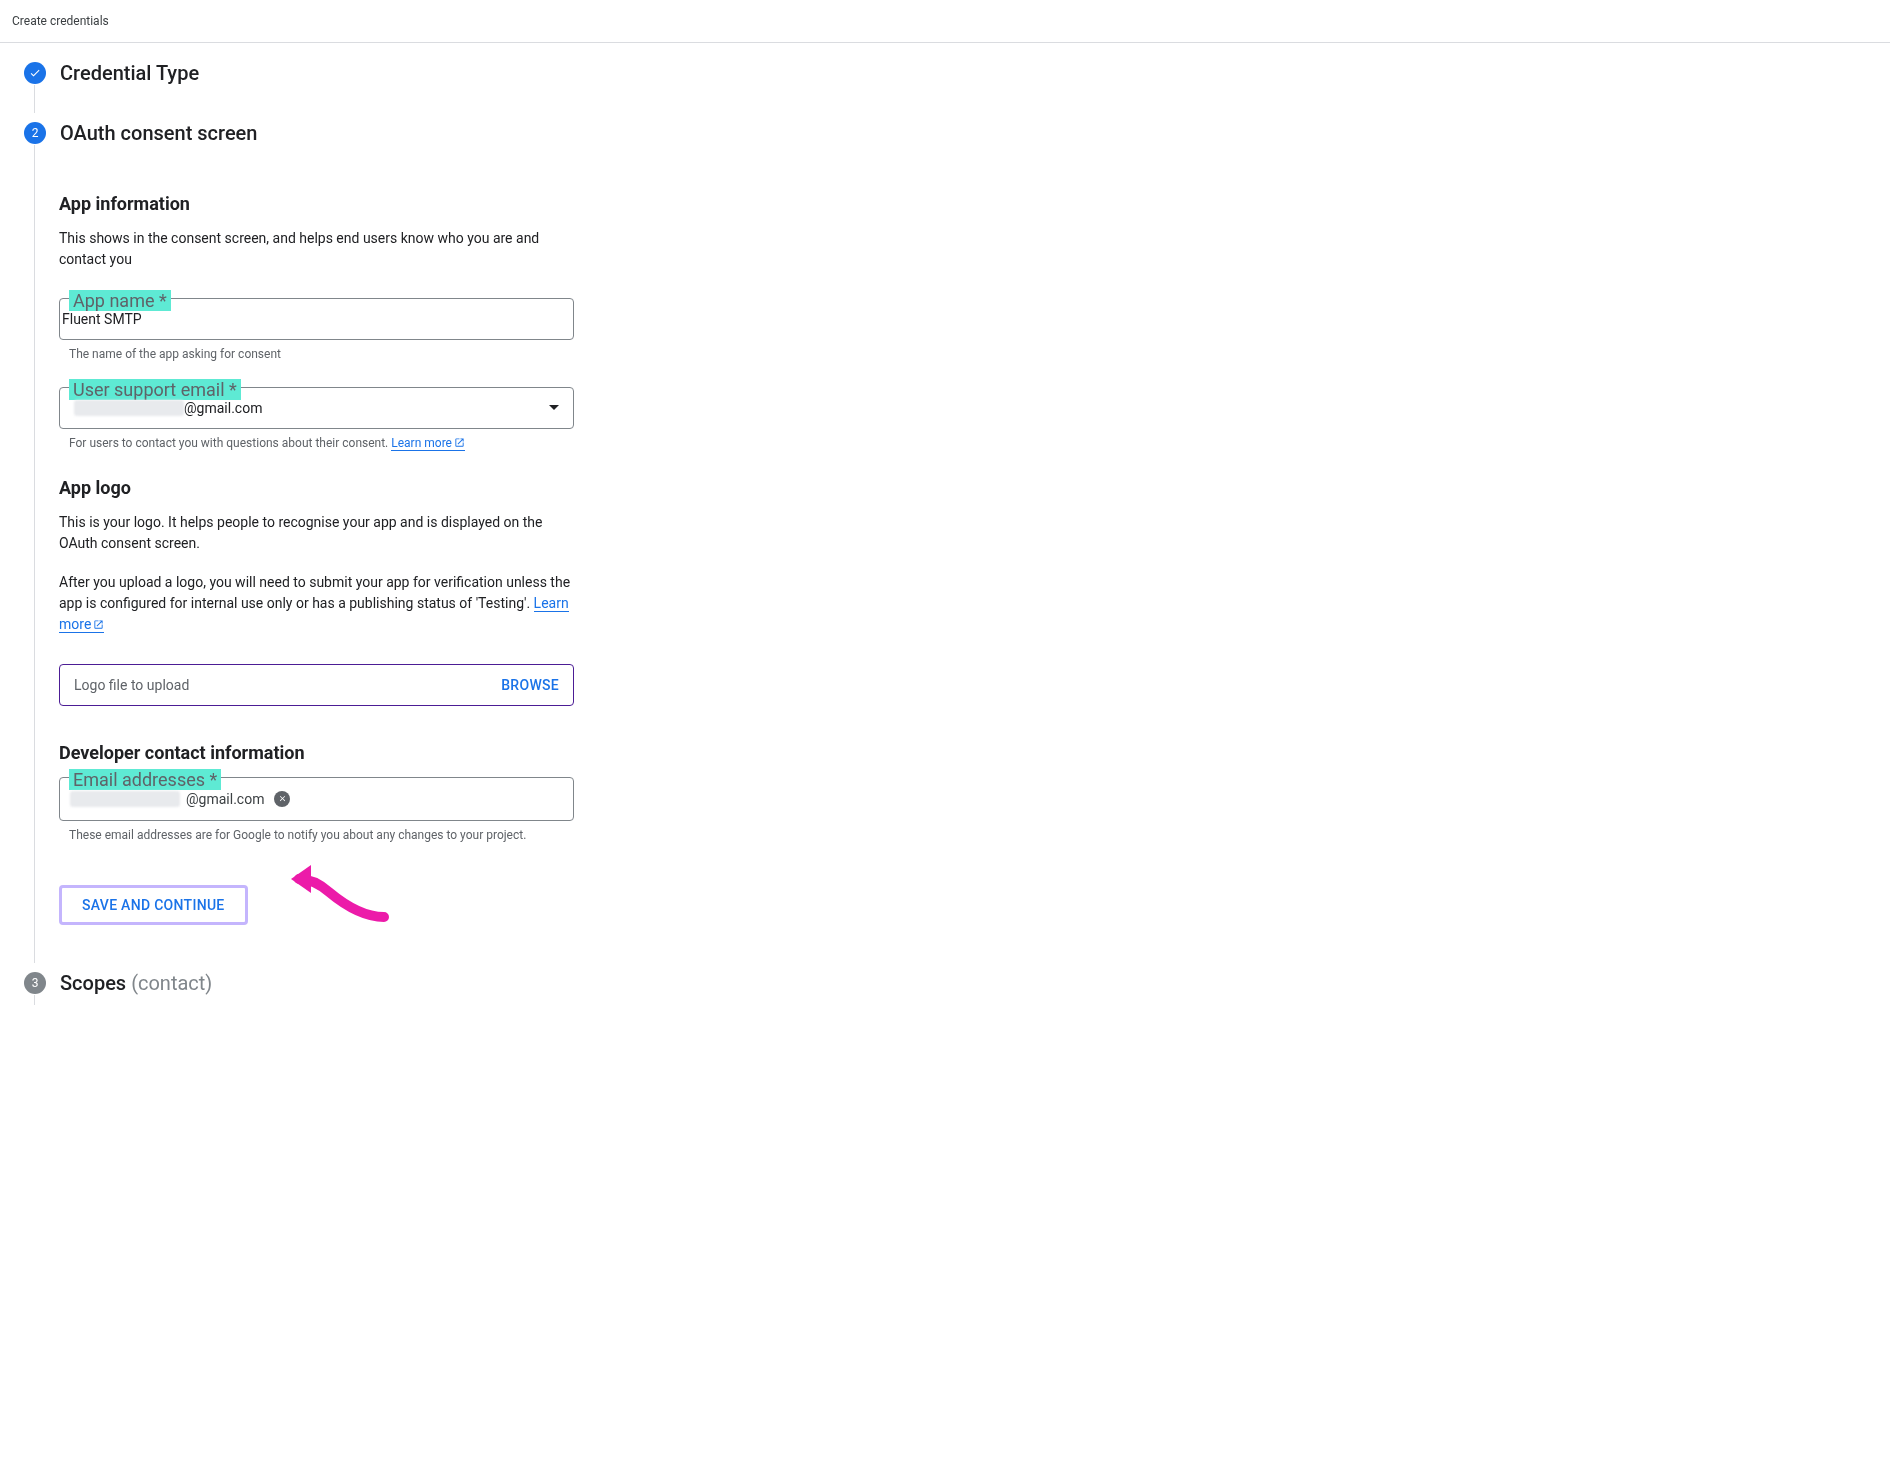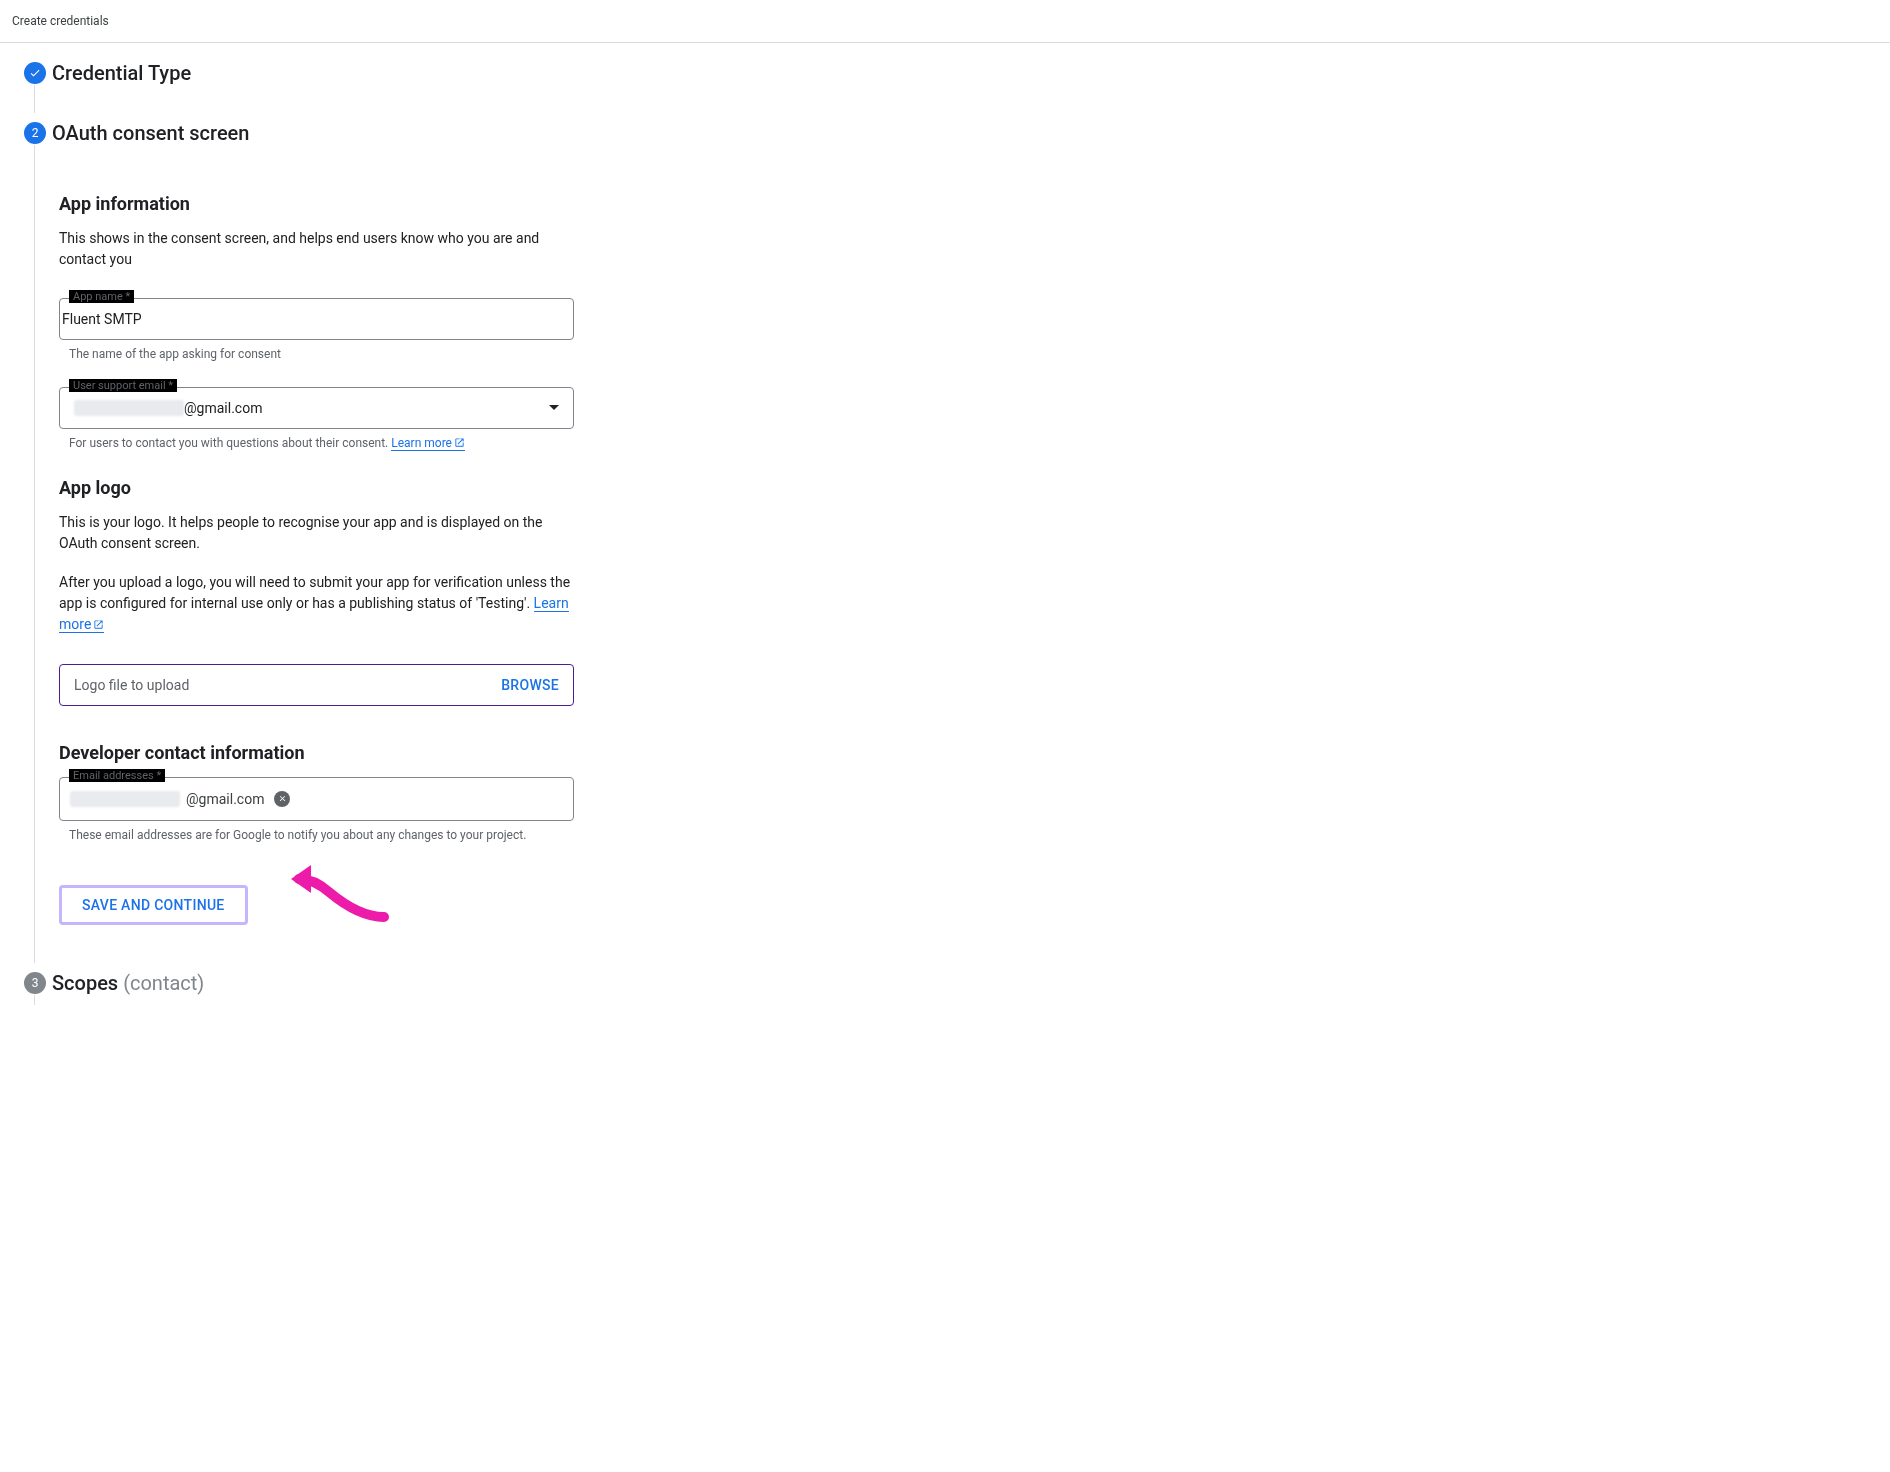--- a/index.html
+++ b/index.html
@@ -22,21 +22,21 @@
     .content {
       padding: 18px 24px;
     }
     .stepper {
       display: flex;
       flex-direction: column;
     }
     .step-row {
       display: flex;
       align-items: center;
-      gap: 6px;
+      gap: 14px;
     }
     .step-badge {
       width: 22px;
       height: 22px;
       border-radius: 50%;
       display: flex;
       align-items: center;
       justify-content: center;
       font-size: 12px;
       color: #fff;
@@ -91,23 +91,23 @@
       margin-top: 18px;
     }
     .field-wrap {
       position: relative;
       margin-bottom: 6px;
     }
     .floating-label {
       position: absolute;
       top: -8px;
       left: 10px;
-      background: #000000;
+      background: #5eead4;
       padding: 0 4px;
-      font-size: 11px;
+      font-size: 18px;
       color: #5f6368;
     }
     .text-input {
       width: 100%;
       border: 1px solid #80868b;
       border-radius: 4px;
       padding: 12px 2px;
       font-size: 14px;
       color: #202124;
       font-family: inherit;

